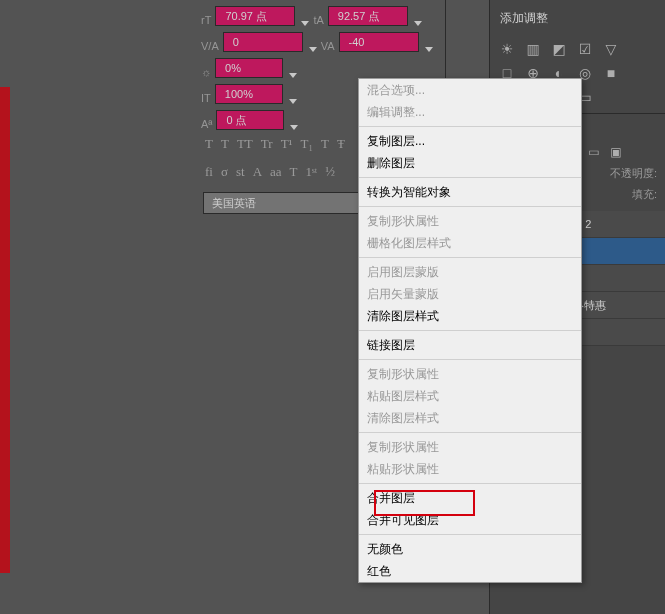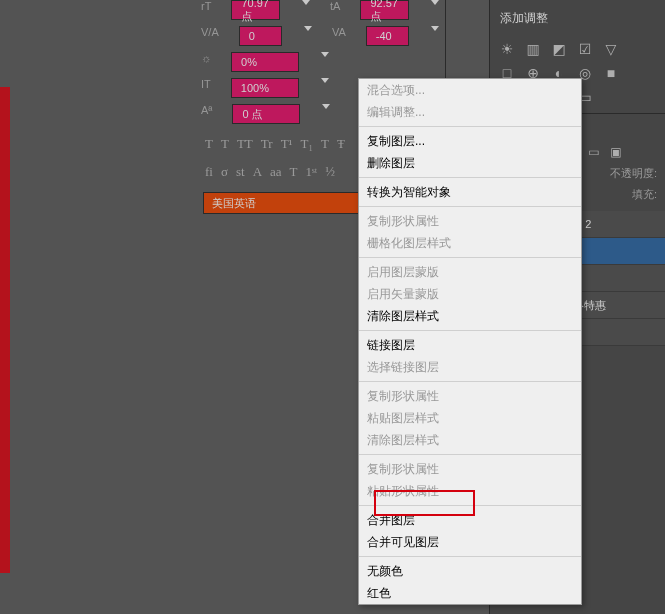--- a/index.html
+++ b/index.html
@@ -1,26 +1,26 @@
 <!DOCTYPE html>
 <html><head>
 <meta charset="utf-8">
 <style>
 html,body{margin:0;padding:0;width:665px;height:614px;overflow:hidden;font-family:"Microsoft YaHei",SimSun,Arial,sans-serif;font-size:12px;background:#535353;color:#d0d0d0}
 .canvas-area{position:absolute;left:0;top:87px;width:10px;height:486px;background:#b4121c}
 .char-panel{position:absolute;left:195px;top:0;width:250px;height:222px;background:#535353;border-right:1px solid #2a2a2a}
-.char-row{display:flex;align-items:flex-start;height:26px;gap:20px;padding:0 6px}
+.char-row{display:flex;align-items:flex-end;height:26px;gap:4px;padding:0 6px}
 .mini-label{color:#969696;font-size:11px}
 .field{background:#be185d;border:1px solid #2a2a2a;color:#d0d0d0;height:18px;display:flex;align-items:center;padding:0 9px;font-size:11px}
 .w70{width:60px}
 .w56{width:48px}
 .chev{width:0;height:0;border-left:4px solid transparent;border-right:4px solid transparent;border-top:5px solid #c8c8c8;margin-left:2px}
 .iconrow{display:flex;gap:8px;padding:6px 10px;color:#9a9a9a;font-size:13px;font-family:Georgia,serif}
 .iconbtn{cursor:default}
-.selectbar{margin:6px 8px;background:#c2410c;border:1px solid #2a2a2a;height:20px;display:flex;align-items:center;justify-content:space-between;padding:0 6px 0 8px;color:#d0d0d0;font-size:11px}
+.selectbar{margin:6px 8px;background:#737373;border:1px solid #2a2a2a;height:20px;display:flex;align-items:center;justify-content:space-between;padding:0 6px 0 8px;color:#d0d0d0;font-size:11px}
 .color-lbl{position:absolute;left:344px;top:104px;font-size:11px;color:#969696}
 .right-panel{position:absolute;right:0;top:0;width:175px;height:614px;background:#454545;border-left:1px solid #2a2a2a}
 .rp-title{padding:10px 10px;color:#d0d0d0;font-size:12px}
 .rp-icons{display:flex;gap:8px;padding:4px 8px;color:#aeaeae;font-size:14px}
 .rp-icons span{width:18px;text-align:center}
 .rp-div{height:1px;background:#2a2a2a;margin:4px 0}
 .rp-tabrow{display:flex;gap:10px;padding:4px 8px;color:#969696;font-size:11px}
 .rp-proprow{display:flex;justify-content:flex-end;padding:3px 8px;font-size:11px;color:#c0c0c0;gap:4px;align-items:center}
 .prop-lbl{color:#9a9a9a}
 .layerlist{margin-top:6px}
@@ -188,21 +188,20 @@
     <div class="ctx-item">转换为智能对象</div>
     <div class="ctx-sep"></div>
     <div class="ctx-item disabled">复制形状属性</div>
     <div class="ctx-item disabled">栅格化图层样式</div>
     <div class="ctx-sep"></div>
     <div class="ctx-item disabled">启用图层蒙版</div>
     <div class="ctx-item disabled">启用矢量蒙版</div>
     <div class="ctx-item">清除图层样式</div>
     <div class="ctx-sep"></div>
     <div class="ctx-item">链接图层</div>
-    <div class="ctx-item disabled">选择链接图层</div>
     <div class="ctx-sep"></div>
     <div class="ctx-item disabled">复制形状属性</div>
     <div class="ctx-item disabled">粘贴图层样式</div>
     <div class="ctx-item disabled">清除图层样式</div>
     <div class="ctx-sep"></div>
     <div class="ctx-item disabled">复制形状属性</div>
     <div class="ctx-item disabled">粘贴形状属性</div>
     <div class="ctx-sep"></div>
     <div class="ctx-item">合并图层</div>
     <div class="ctx-item">合并可见图层</div>

